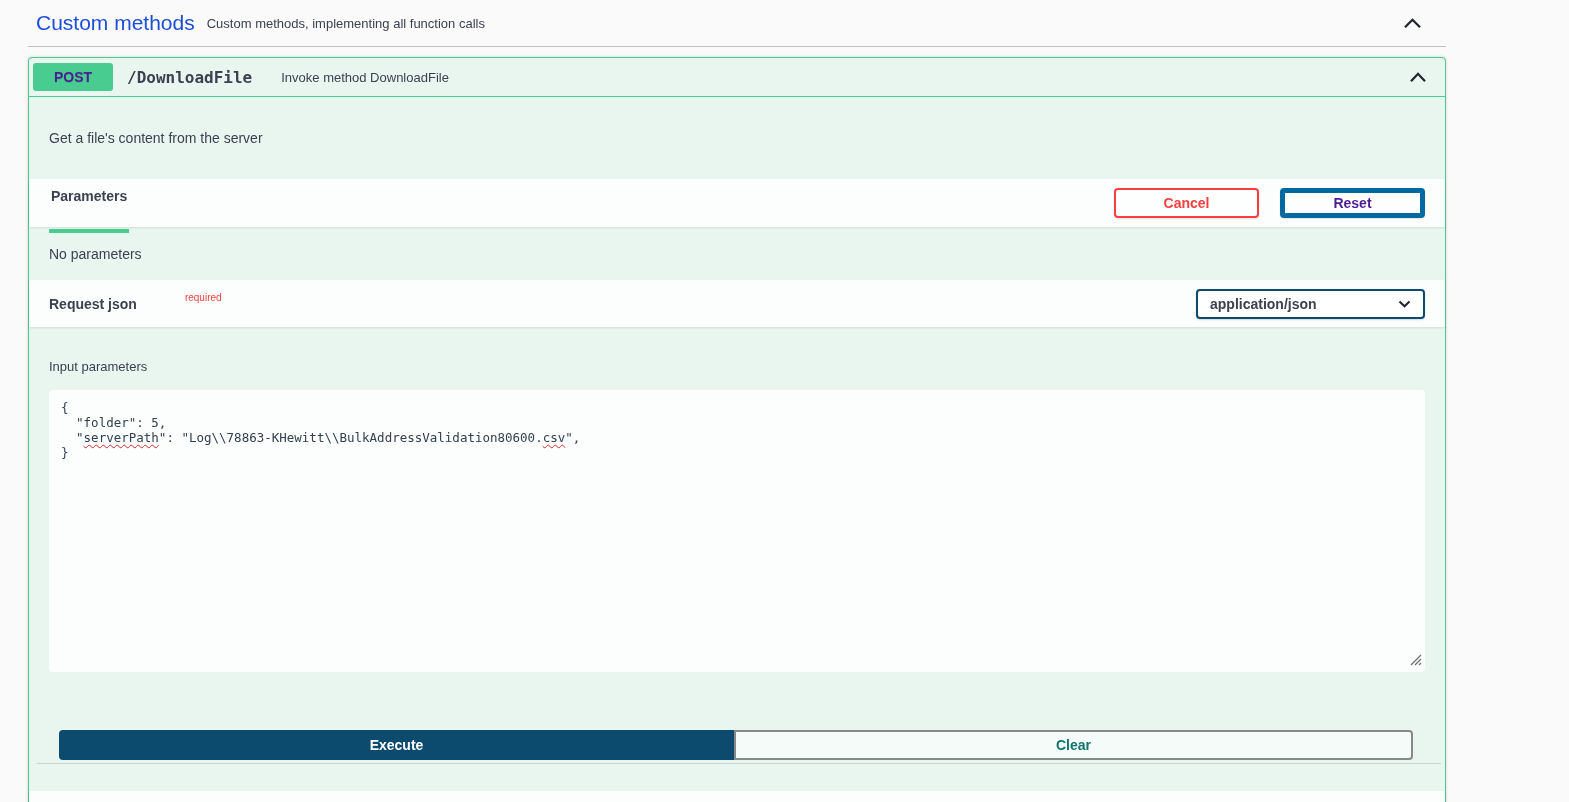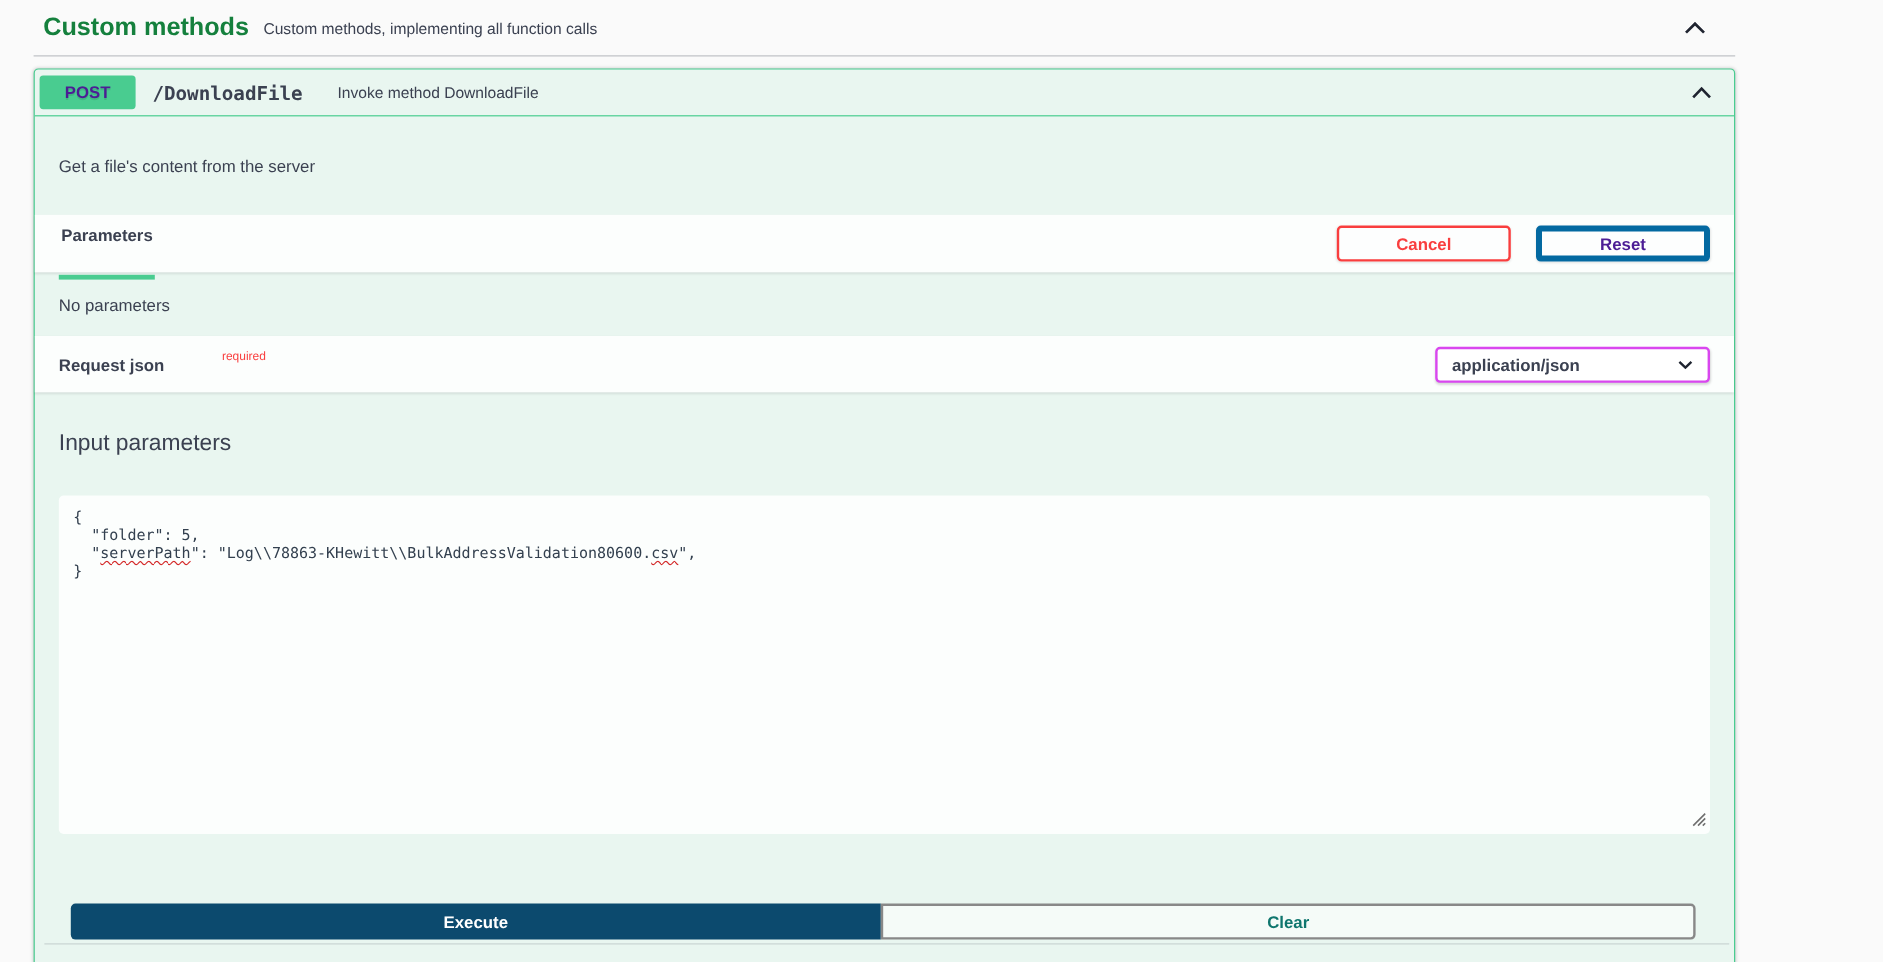--- a/index.html
+++ b/index.html
@@ -12,21 +12,21 @@
   }
   .container { margin-left: 28px; width: 1418px; }
 
   
   .tag-header {
     display: flex; align-items: center;
     height: 47px;
     padding: 0 24px 0 8px;
     border-bottom: 1px solid rgba(59,65,81,.3);
   }
-  .tag-title { font-size: 21px; font-weight: bold; color: #15803d; }
+  .tag-title { font-size: 21px; font-weight: normal; color: #1d4ed8; }
   .tag-desc { font-size: 13px; margin-left: 12px; color: #3b4151; }
   .tag-arrow { margin-left: auto; cursor: pointer; display: flex; align-items: center; }
 
   
   .opblock {
     margin-top: 10px;
     border: 1px solid #49cc90;
     border-radius: 4px;
     background: #e9f6f0;
     box-shadow: 0 0 3px rgba(0,0,0,.19);
@@ -98,32 +98,32 @@
 
   .rb-header { height: 47px; }
   .rb-label { font-weight: bold; font-size: 14px; }
   .required-flag {
     color: #f93e3e; font-size: 10px;
     position: relative; top: -6px; margin-left: 4px; padding-left: 44px;
   }
   .content-type-select {
     margin-left: auto;
     width: 229px; height: 30px;
-    border: 2px solid #d946ef; border-radius: 4px;
+    border: 2px solid #0c4a6e; border-radius: 4px;
     background: #fff;
     display: flex; align-items: center; justify-content: space-between;
     padding: 0 12px;
     font-weight: bold; font-size: 14px;
     cursor: pointer;
     box-shadow: 0 1px 2px rgba(0,0,0,.15);
   }
 
   
   .rb-section { padding: 0 20px; }
-  .input-label { padding: 32px 0 32px; font-size: 19px; }
+  .input-label { padding: 32px 0 16px; font-size: 13px; }
   .body-editor {
     position: relative;
     width: 100%; height: 282px;
     background: rgba(255,255,255,.85);
     border-radius: 4px;
     padding: 10px 12px;
     font-family: "DejaVu Sans Mono", monospace;
     font-size: 12.5px; line-height: 15px;
     color: #33404f;
     white-space: pre-wrap;

